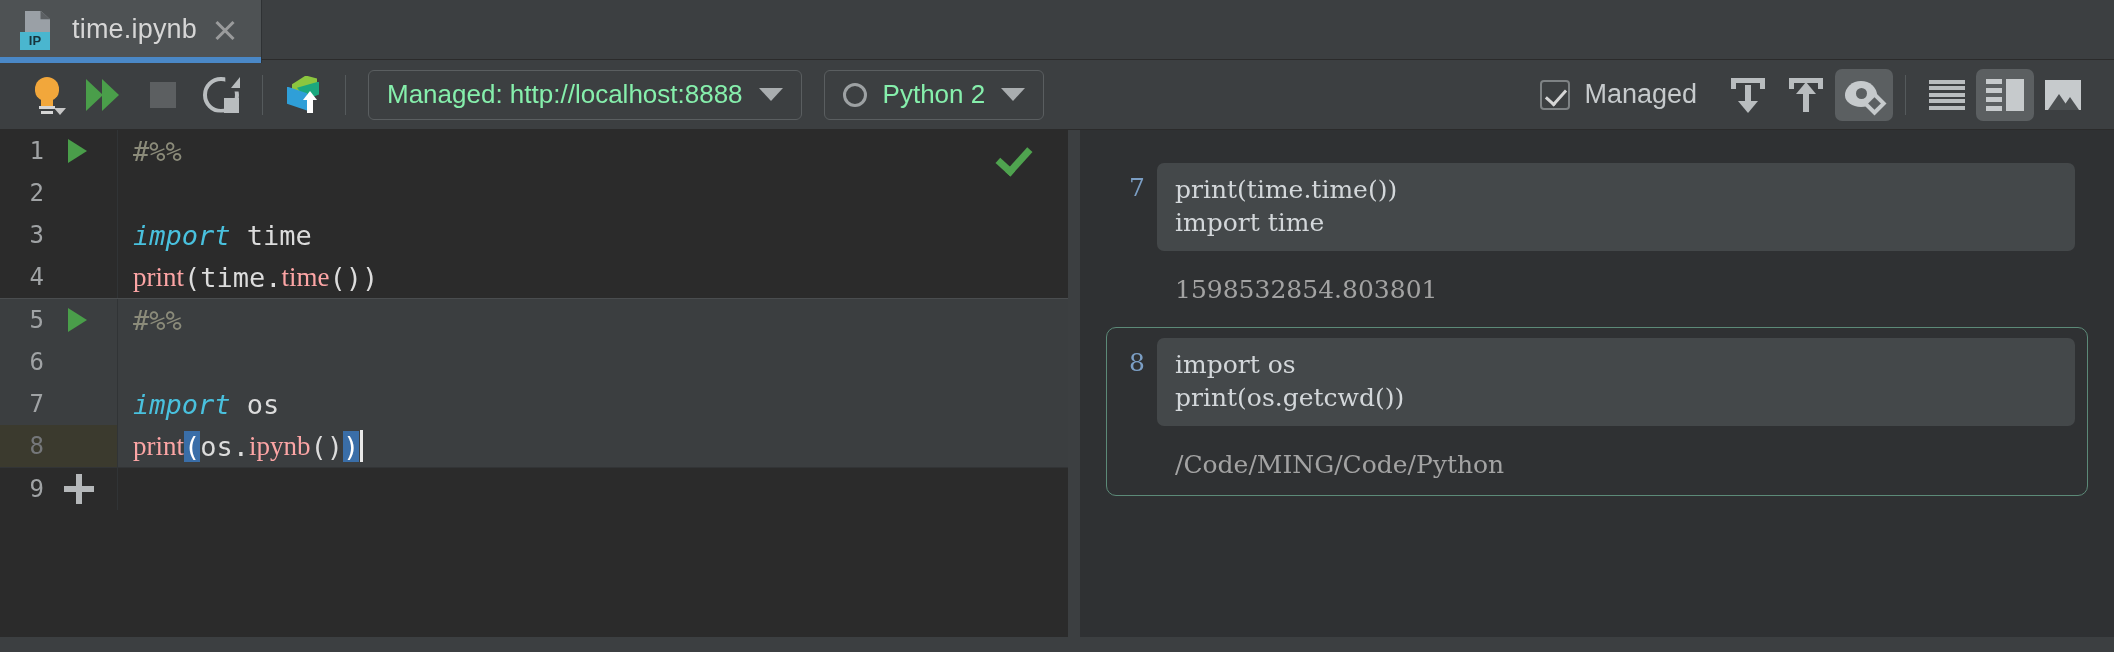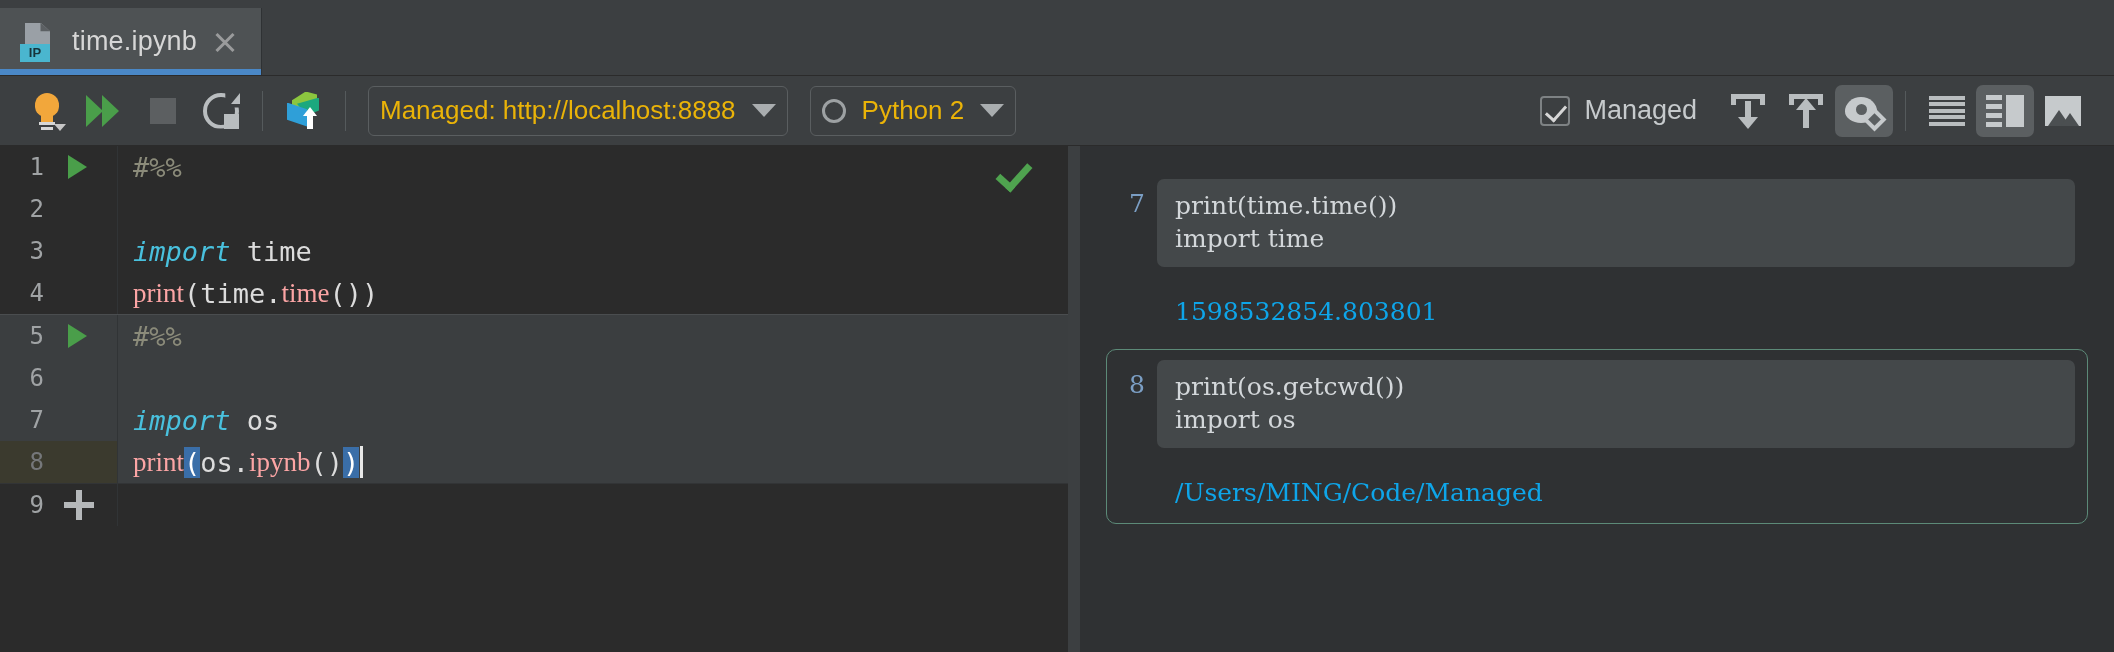--- a/index.html
+++ b/index.html
@@ -5,24 +5,24 @@
   * { box-sizing: border-box; margin: 0; padding: 0; }
   html, body {
     width: 2114px; height: 652px;
     background: #3c3f41;
     font-family: "Liberation Sans", sans-serif;
     overflow: hidden;
   }
 
   
   .tabbar {
-    height: 76px;
+    height: 60px;
     background: #3c3f41;
     display: flex;
-    align-items: flex-end;
+    align-items: center;
     border-bottom: 1px solid #2b2b2b;
     position: relative;
   }
   .tab {
     height: 67px;
     background: #4e5254;
     display: flex;
     align-items: center;
     gap: 14px;
     padding: 0 22px 0 20px;
@@ -119,22 +119,22 @@
   .upl .arw { position: absolute; left: 20px; top: 16px; width: 12px; height: 22px; }
   .upl .arw .st { position: absolute; left: 3px; top: 6px; width: 6px; height: 16px; background: #fff; }
   .upl .arw .hd { position: absolute; left: -1px; top: 0; width: 0; height: 0; border-left: 7px solid transparent; border-right: 7px solid transparent; border-bottom: 9px solid #fff; }
 
   
   .combo {
     height: 50px;
     border: 1px solid #5a5e60;
     border-radius: 6px;
     display: flex; align-items: center;
-    padding: 0 11px; gap: 16px;
-    color: #eab308; font-size: 26px; white-space: nowrap;
+    padding: 0 18px; gap: 16px;
+    color: #86efac; font-size: 26px; white-space: nowrap;
     background: #3c3f41;
     flex: none;
   }
   .caret { width: 0; height: 0; border-left: 12px solid transparent; border-right: 12px solid transparent; border-top: 13px solid #a9adaf; flex: none; }
   .kernel-dot { width: 24px; height: 24px; border: 3px solid #9da1a3; border-radius: 50%; flex: none; }
 
   .spacer { flex: 1 1 auto; }
 
   
   .trusted { display: flex; align-items: center; gap: 14px; margin-right: 22px; }
@@ -239,21 +239,21 @@
   .ocell .onum { font-family: "DejaVu Serif", serif; font-size: 25px; color: #7b9ec4; }
   .ocell .obody { flex: 1; }
   .osrc {
     background: #44484a; border-radius: 7px;
     padding: 10px 18px 12px 18px;
   }
   .osrc div, .oout {
     font-family: "DejaVu Serif", serif;
     font-size: 25px; color: #d3d7da; white-space: pre; line-height: 1.32;
   }
-  .oout { padding: 28px 18px 4px 18px; color: #0ea5e9; }
+  .oout { padding: 22px 18px 4px 18px; color: #a3a3a3; }
 </style>
 </head>
 <body>
 
 <div class="tabbar">
   <div class="tab">
     <div class="ipynb-icon">
       <div class="page"></div>
         <div class="fold"></div>
       <div class="ipbadge">IP</div>
@@ -468,21 +468,21 @@
           <div>import time</div>
         </div>
         <div class="oout">1598532854.803801</div>
       </div>
     </div>
 
     <div class="ocell sel">
       <div class="oleft"><span class="onum">8</span></div>
       <div class="obody">
         <div class="osrc">
+          <div>import os</div>
           <div>print(os.getcwd())</div>
-          <div>import os</div>
         </div>
-        <div class="oout">/Users/MING/Code/Managed</div>
+        <div class="oout">/Code/MING/Code/Python</div>
       </div>
     </div>
 
   </div>
 </div>
 
 </body></html>

